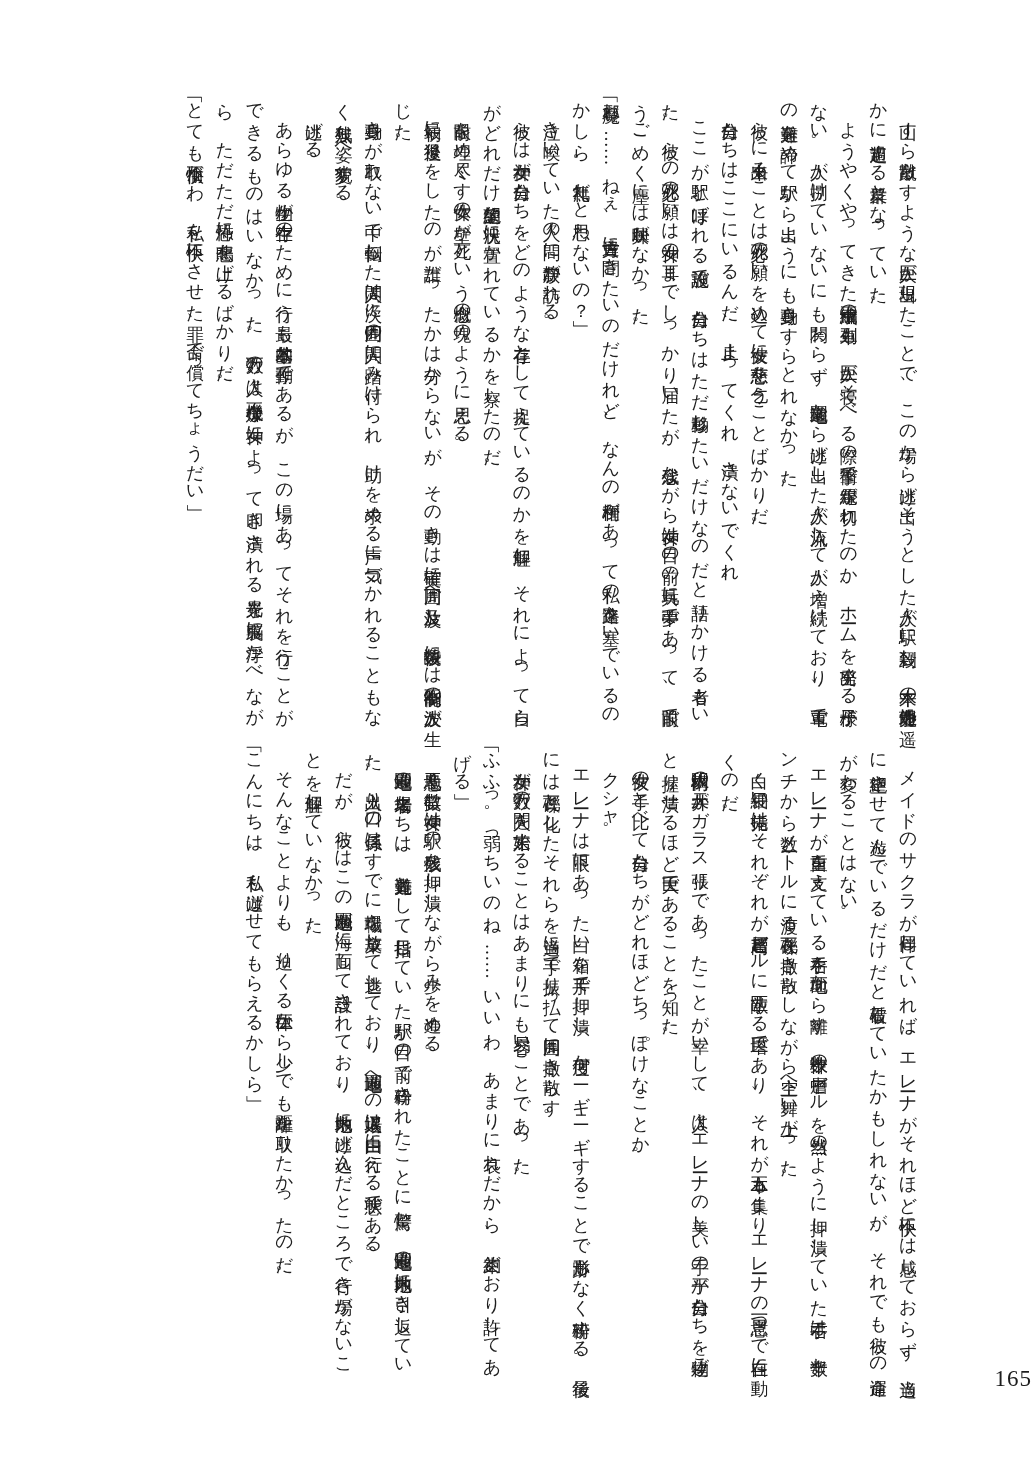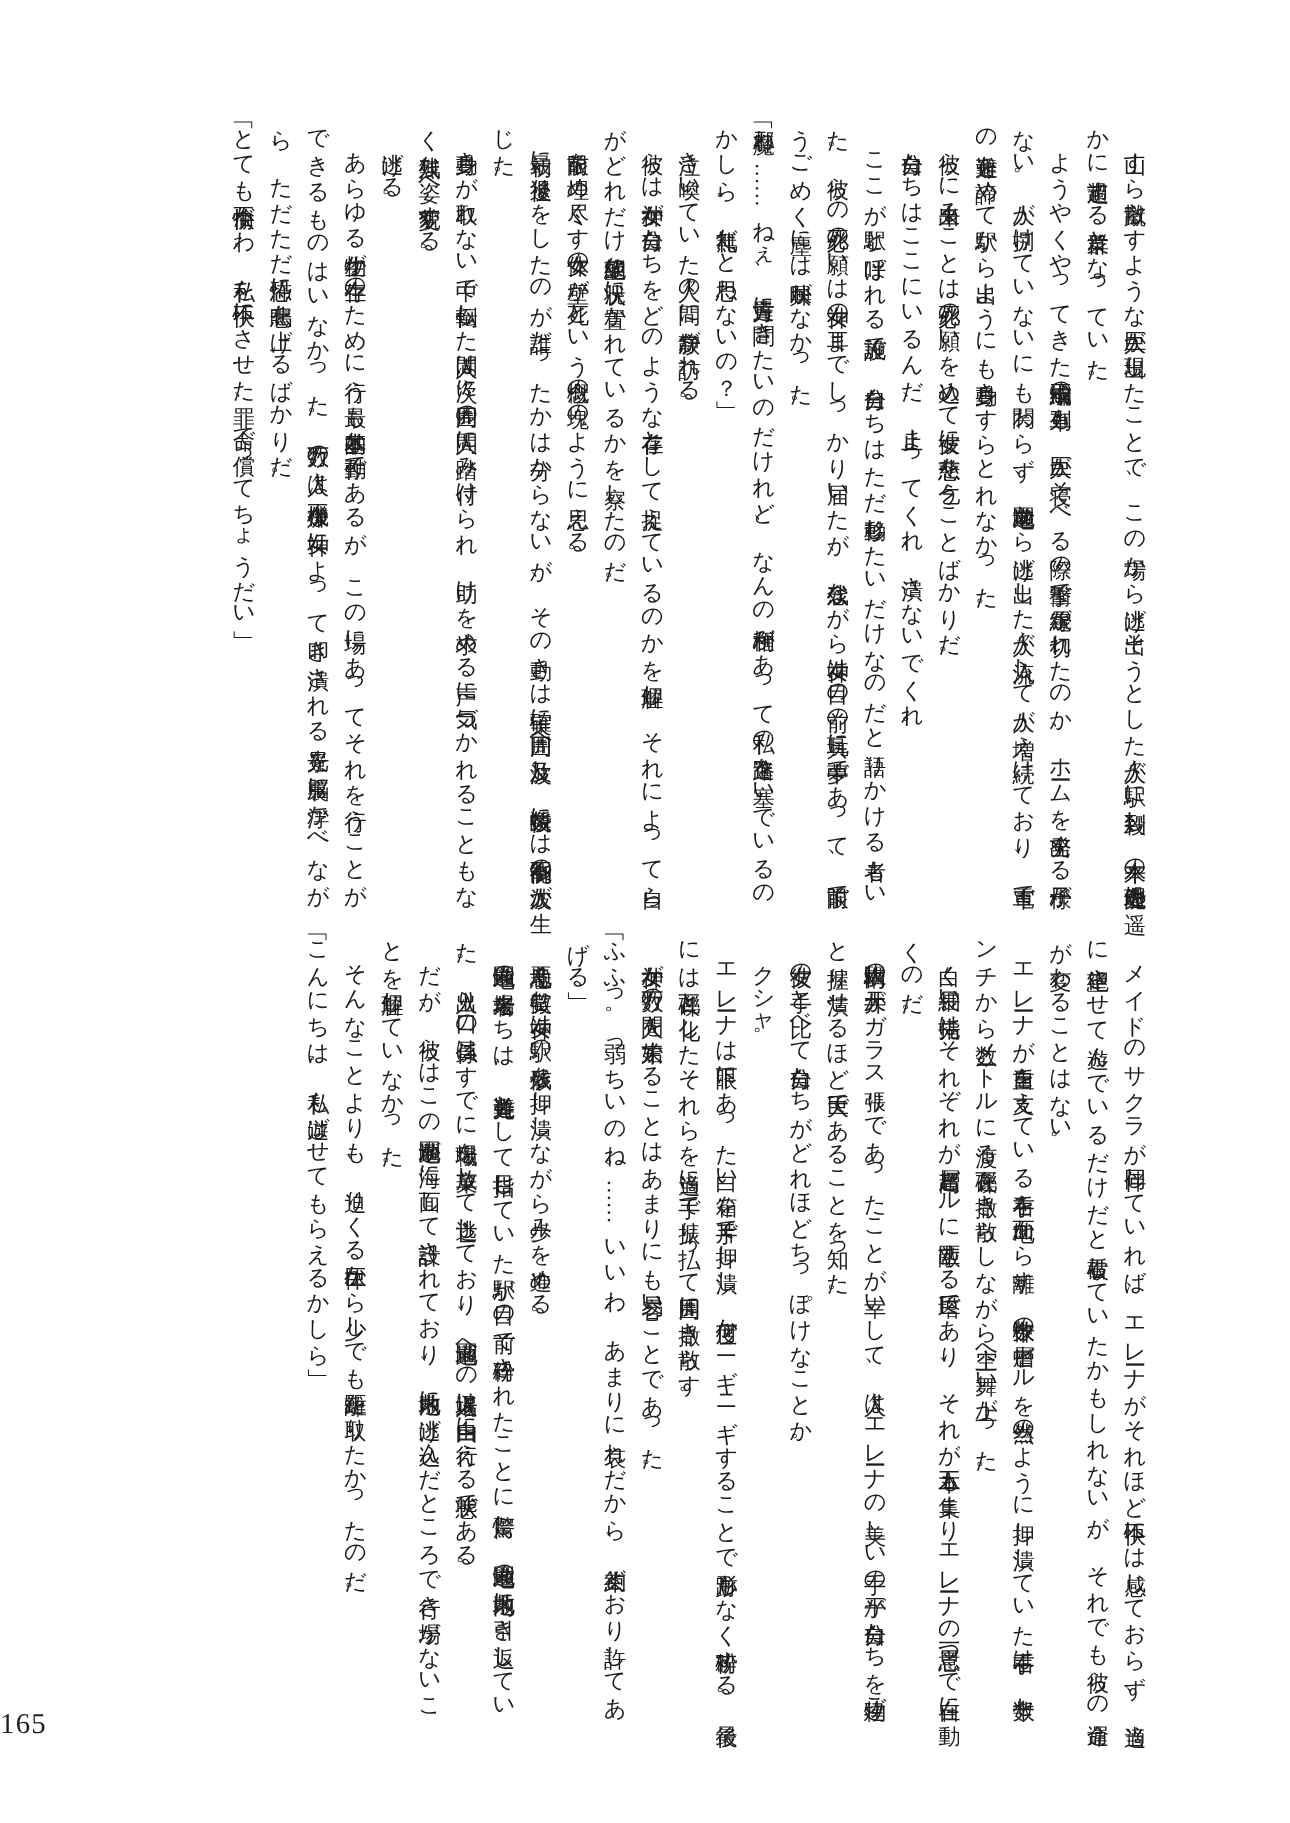--- a/index.html
+++ b/index.html
@@ -34,21 +34,21 @@
     text-indent: 1em;
   }
   .para.quote {
     text-indent: 0;
   }
   .page-number {
     position: absolute;
     top: 1366px;
     left: 0;
     width: 100%;
-    text-align: left;
+    text-align: right;
     font-size: 23px;
     letter-spacing: 1px;
   }
 </style>
 </head>
 <body>
 
 <div class="page" style="background: rgb(255, 255, 255); color: rgb(29, 29, 29);">
   <div class="text-section section-top">
       <p class="para">山すら蹴散らすような巨人が出現したことで、この場から逃げ出そうとした人々が駅に殺到し、本来の処理能力を遥かに超過する群衆となっていた。</p>

